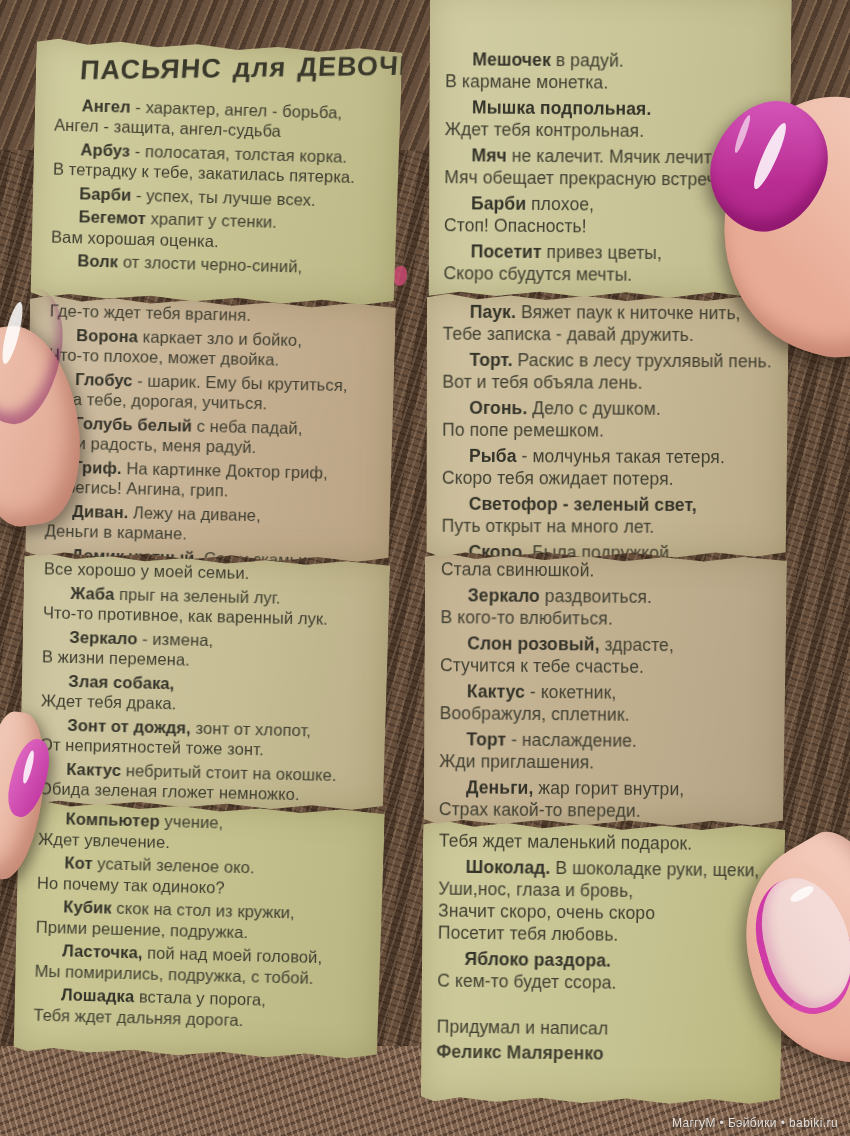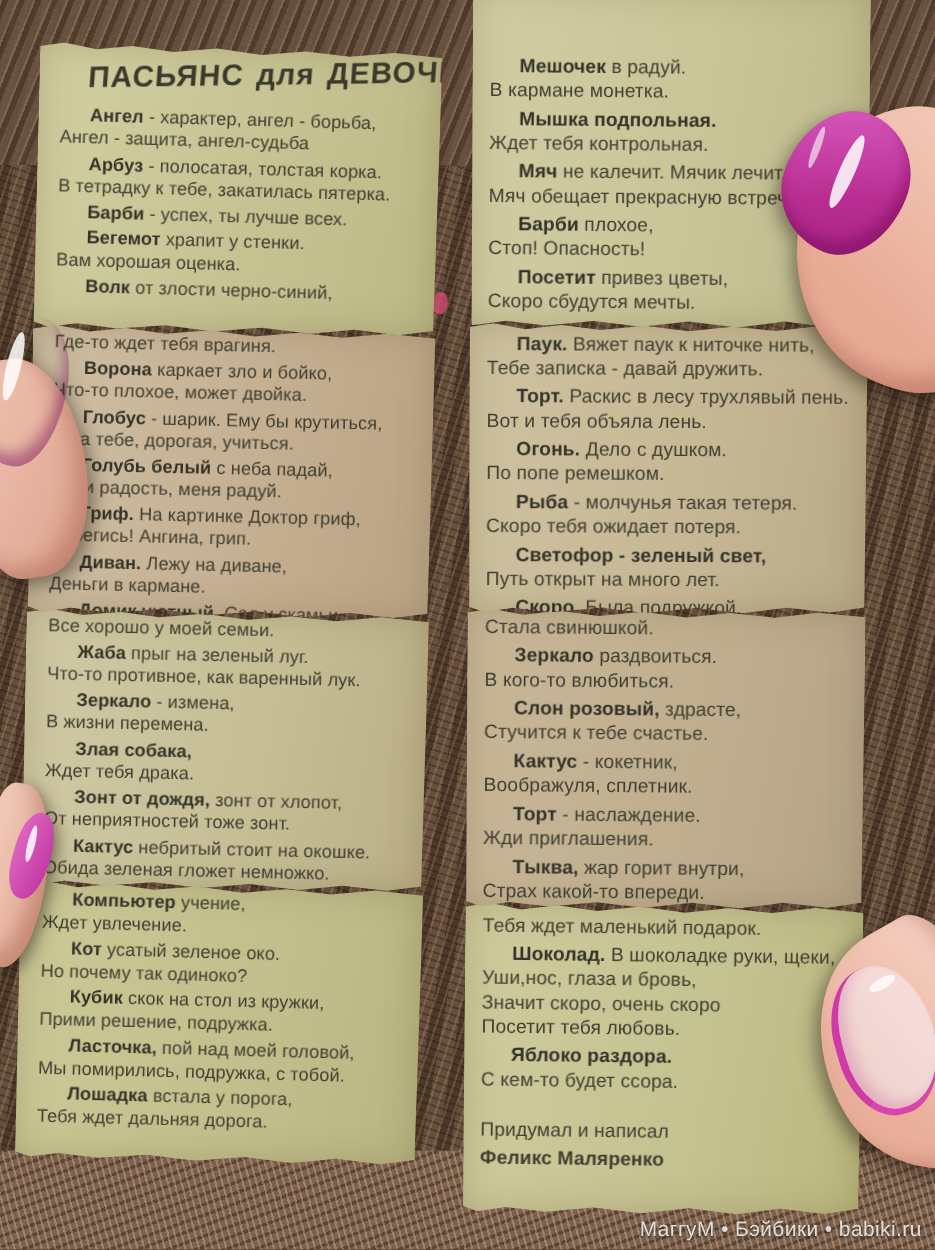--- a/index.html
+++ b/index.html
@@ -89,21 +89,21 @@
   .finger-bl .nail{right:2px;top:26px;width:34px;height:80px;background:linear-gradient(100deg,#e06ac2,#c035a0);border-radius:50%/46% 54% 54% 46%;transform:rotate(16deg);}
   .finger-bl .shine{right:16px;top:38px;width:7px;height:34px;transform:rotate(14deg);}
 
   .finger-br{left:743px;top:843px;width:170px;height:250px;filter:drop-shadow(-5px 6px 8px rgba(25,15,8,.45));}
   .finger-br .skin{left:8px;top:0;width:165px;height:235px;background:linear-gradient(250deg,#f7d4c6,#e9af9a 70%);border-radius:60% 20% 30% 70%/55% 30% 60% 45%;transform:rotate(-30deg);}
   .finger-br .nail{left:16px;top:34px;width:84px;height:132px;background:linear-gradient(250deg,#f4dbd8 30%,#eccfc9);border-radius:50%/48% 52% 52% 48%;transform:rotate(-16deg);border-left:7px solid #cf3ba6;border-bottom:6px solid #d746ad;box-shadow:inset 8px -4px 10px rgba(190,60,150,.22);}
   .finger-br .shine{left:46px;top:46px;width:26px;height:10px;transform:rotate(-30deg);opacity:.9;}
 
   .watermark{
     position:absolute;right:12px;bottom:6px;z-index:9;
-    font-size:19px;color:rgba(246,246,244,.85);letter-spacing:.4px;
+    font-size:12px;color:rgba(246,246,244,.85);letter-spacing:.4px;
     text-shadow:0 1px 2px rgba(0,0,0,.45);
   }
 </style>
 </head>
 <body>
 
 <div class="weave-top"></div>
 <div class="weave-bottom"></div>
 <div class="speck"></div>
 
@@ -275,21 +275,21 @@
     </div>
     <div class="e">
       <p class="fl"><b>Кактус</b><span> - кокетник,</span></p>
       <p>Воображуля, сплетник.</p>
     </div>
     <div class="e">
       <p class="fl"><b>Торт</b><span> - наслаждение.</span></p>
       <p>Жди приглашения.</p>
     </div>
     <div class="e">
-      <p class="fl"><b>Тыква,</b><span> жар горит внутри,</span></p>
+      <p class="fl"><b>Деньги,</b><span> жар горит внутри,</span></p>
       <p>Страх какой-то впереди.</p>
     </div>
     <div class="e">
       <p class="fl"><b>Шкатулки свет,</b><span> как солнца ярок.</span></p>
     </div>
   </div>
 
   <div class="seg sR4 tear">
     <div class="e">
       <p>Тебя ждет маленький подарок.</p>

